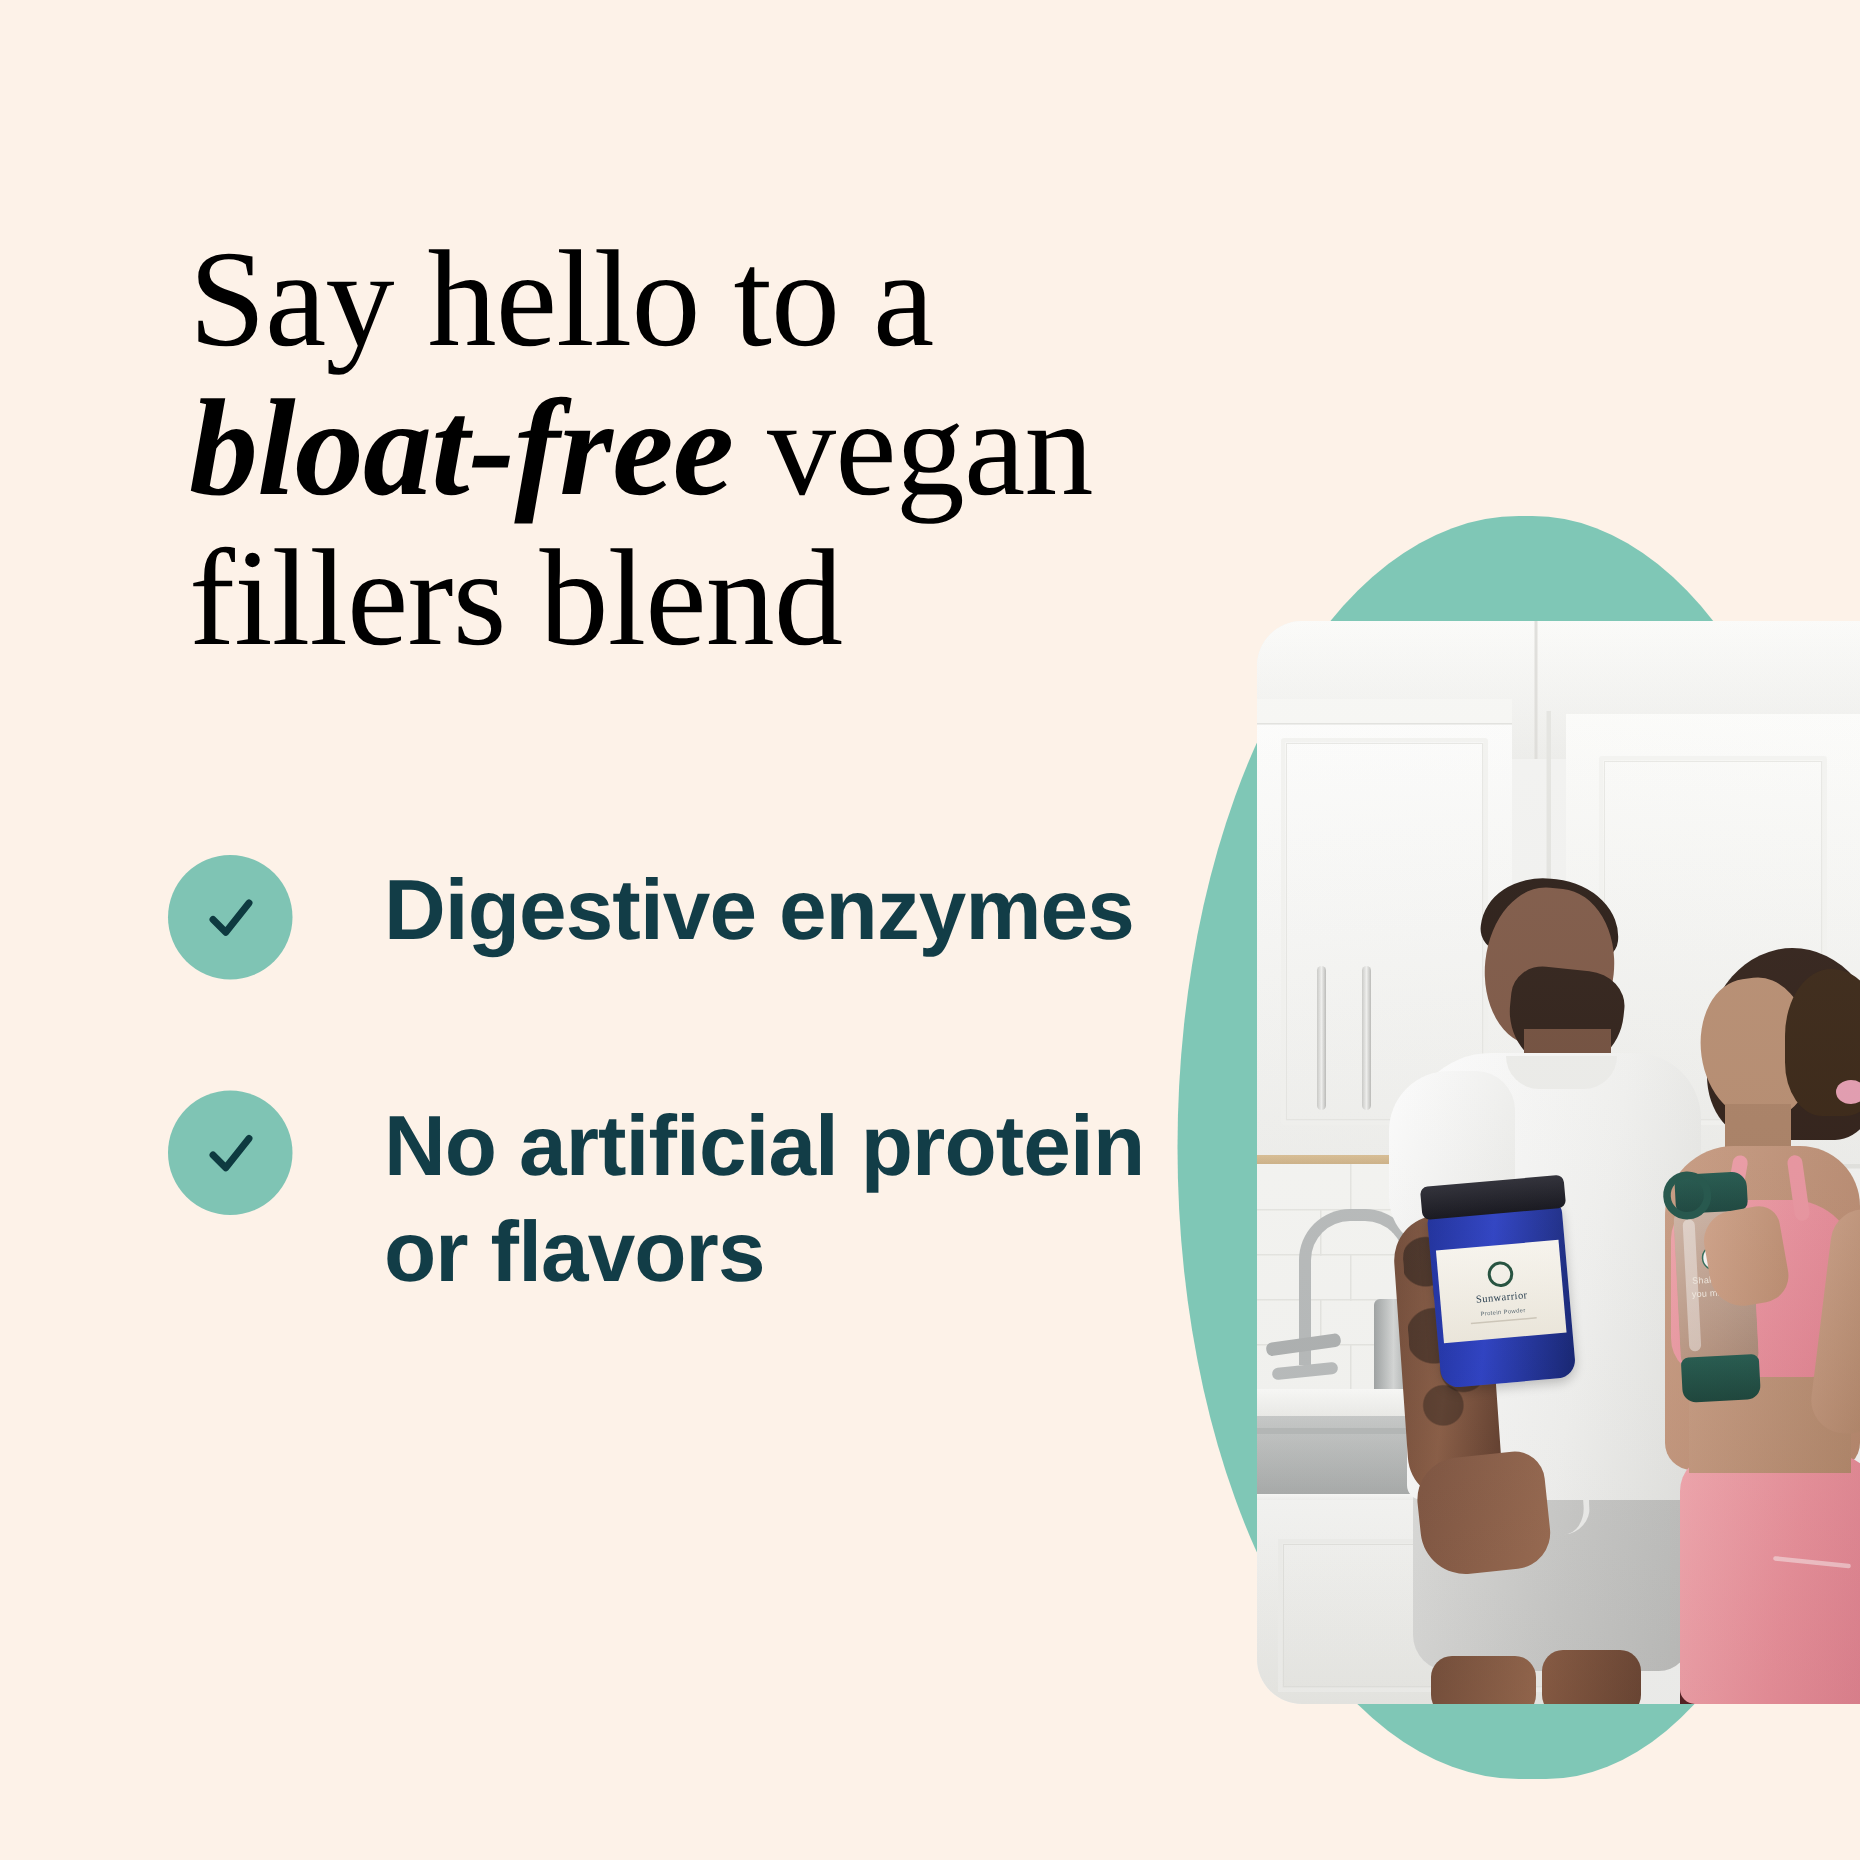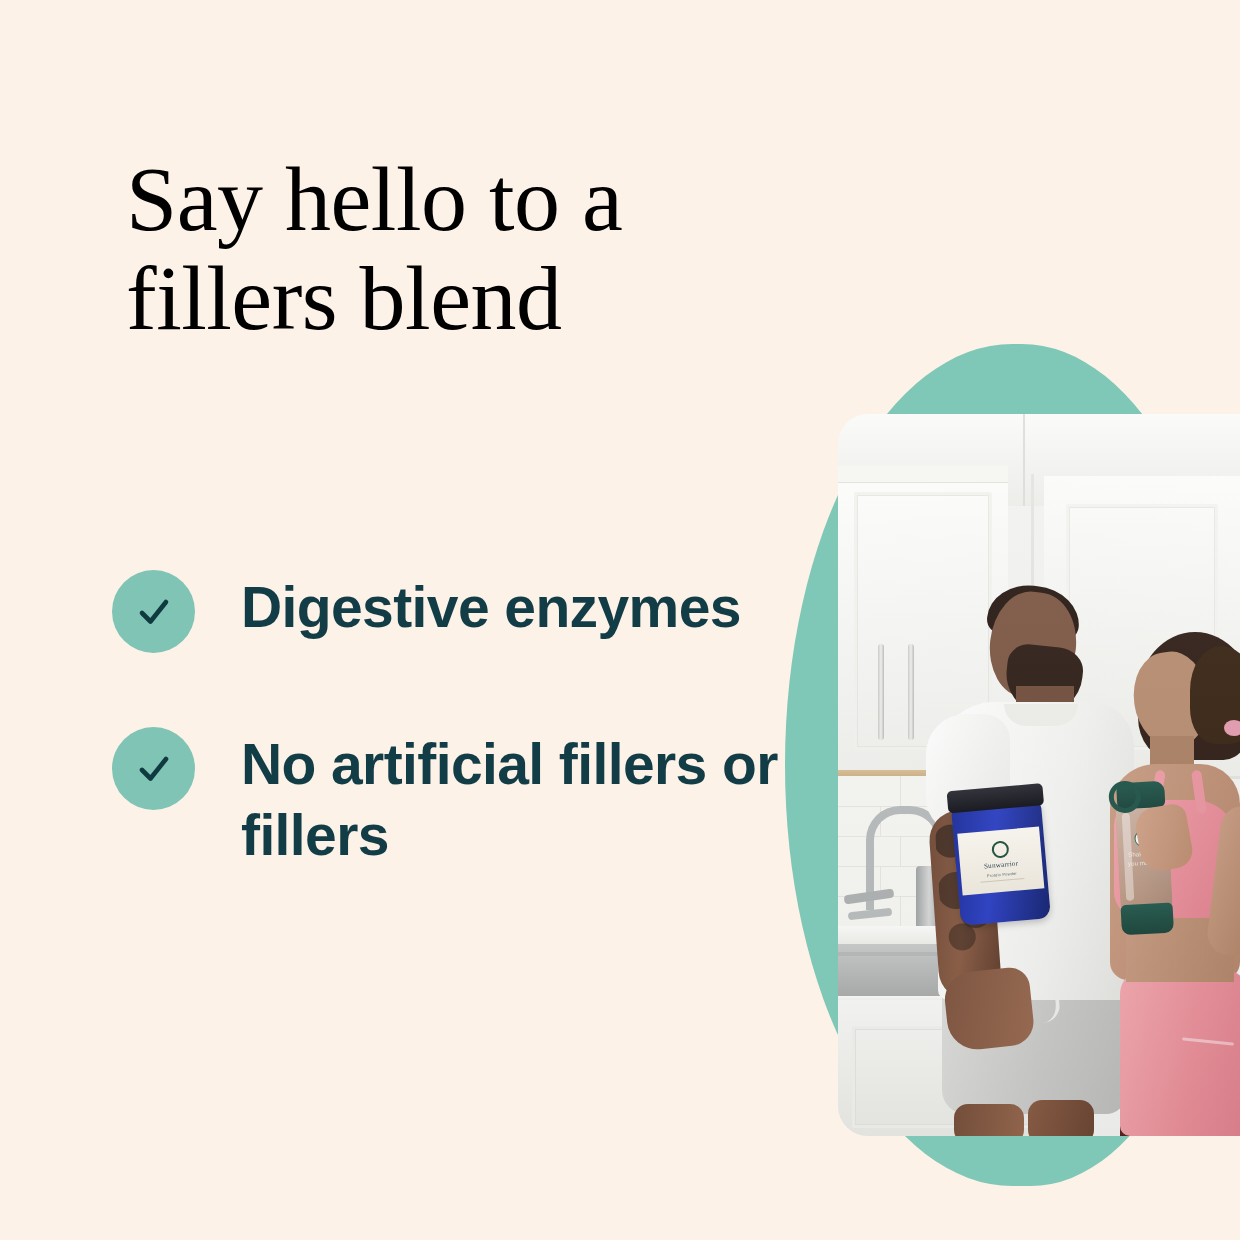--- a/index.html
+++ b/index.html
@@ -63,21 +63,21 @@
     border-radius: 50%;
     background: #7FC4B4;
     display: flex;
     align-items: center;
     justify-content: center;
     margin-top: 4px;
   }
   .check-circle svg { display: block; }
 
   .benefit-text {
-    margin-left: 46px;
+    margin-left: 61px;
     color: #123D47;
     font-family: "Liberation Sans", sans-serif;
     font-weight: bold;
     font-size: 57px;
     line-height: 1.24;
     letter-spacing: -0.6px;
     max-width: 540px;
     padding-top: 6px;
   }
 
@@ -458,20 +458,21 @@
     pointer-events:none;
   }
 </style>
 </head>
 <body>
 
 <div id="canvas">
 
   <div class="headline">
     <span class="hl-line">Say hello to a</span>
+    <span class="hl-line"><span class="em">bloat-free</span><span> vegan</span></span>
     <span class="hl-line">fillers blend</span>
   </div>
 
   <div class="benefits">
 
     <div class="benefit-row">
       <span class="check-circle">
         <svg width="44" height="44" viewBox="0 0 44 44" aria-hidden="true">
           <path d="M10 23 L18.5 31.5 L34 12" fill="none" stroke="#0E3A40" stroke-width="4.6" stroke-linecap="round" stroke-linejoin="round"></path>
         </svg>
@@ -479,21 +480,21 @@
       <span class="benefit-text">Digestive enzymes</span>
     </div>
 
 
     <div class="benefit-row">
       <span class="check-circle">
         <svg width="44" height="44" viewBox="0 0 44 44" aria-hidden="true">
           <path d="M10 23 L18.5 31.5 L34 12" fill="none" stroke="#0E3A40" stroke-width="4.6" stroke-linecap="round" stroke-linejoin="round"></path>
         </svg>
       </span>
-      <span class="benefit-text">No artificial fillers or fillers</span>
+      <span class="benefit-text">No artificial protein or flavors</span>
     </div>
 
   </div>
 
   <div class="blob"></div>
 
   <div class="photo">
     <div class="photo-inner">
 
       <div class="k-ceiling"></div>

